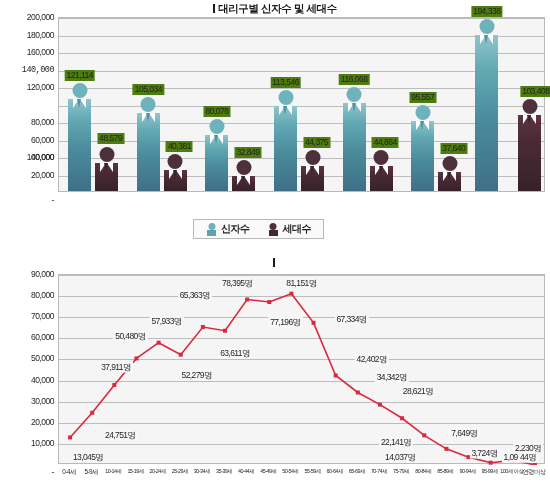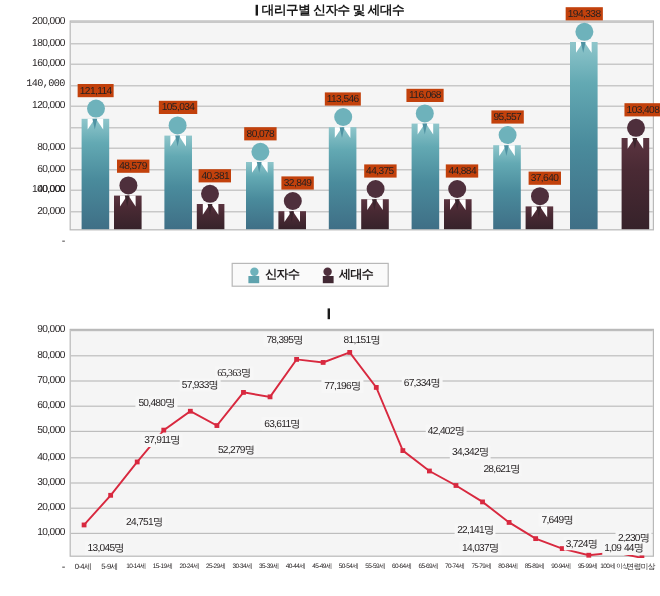--- a/index.html
+++ b/index.html
@@ -29,21 +29,21 @@
   .person .head{position:absolute;top:0;left:50%;transform:translateX(-50%);border-radius:50%;}
   .person.teal .head{background:#6eb2bb;}
   .person.dark .head{background:#4e2f3c;}
   .person .collarL,.person .collarR{position:absolute;width:0;height:0;}
   .person .collarL{border-top:9px solid #ffffff;border-right:6px solid transparent;}
   .person .collarR{border-top:9px solid #ffffff;border-left:6px solid transparent;}
   .person .tie{position:absolute;width:0;height:0;border-left:2.5px solid transparent;border-right:2.5px solid transparent;}
   .person.teal .tie{border-top:9px solid #4f93a3;}
   .person.dark .tie{border-top:9px solid #3a242c;}
 
-  .vlabel{position:absolute;background:#c2410c;border:0;padding:0 2px;font-size:8.5px;letter-spacing:-0.5px;white-space:nowrap;transform:translateX(-50%);color:#231f20;line-height:11px;}
+  .vlabel{position:absolute;background:#4d7c0f;border:0;padding:0 2px;font-size:8.5px;letter-spacing:-0.5px;white-space:nowrap;transform:translateX(-50%);color:#231f20;line-height:11px;}
 
   
   .legend{position:absolute;border:1px solid #b8b8b8;background:#fafafa;
           display:flex;align-items:center;gap:18px;padding:3px 12px;box-sizing:border-box;}
   .legend-item{display:flex;align-items:center;gap:4px;font-size:10px;font-weight:bold;letter-spacing:-0.5px;}
   .legmark{position:relative;width:11px;height:13px;}
   .legmark .lhead{position:absolute;top:0;left:50%;transform:translateX(-50%);width:7px;height:7px;border-radius:50%;}
   .legmark .lbody{position:absolute;bottom:0;left:1px;right:1px;height:6px;}
   .legmark.teal .lhead{background:#6eb2bb;} .legmark.teal .lbody{background:#5fa3ae;}
   .legmark.dark .lhead{background:#4e2f3c;} .legmark.dark .lbody{background:#412833;}
@@ -261,25 +261,25 @@
         <rect x="341.1136363636364" y="141.25788888888889" width="4" height="4" fill="#d8293f"></rect>
         <rect x="363.25" y="158.36633333333333" width="4" height="4" fill="#d8293f"></rect>
         <rect x="385.3863636363636" y="171.8521111111111" width="4" height="4" fill="#d8293f"></rect>
         <rect x="407.52272727272725" y="180.13822222222223" width="4" height="4" fill="#d8293f"></rect>
         <rect x="429.65909090909093" y="185.68622222222223" width="4" height="4" fill="#d8293f"></rect>
         <rect x="451.79545454545456" y="183.29222222222222" width="4" height="4" fill="#d8293f"></rect>
         <rect x="473.9318181818182" y="187.9071111111111" width="4" height="4" fill="#d8293f"></rect>
       </svg>
       <div class="pt-label" style="left: 29.0682px; top: 182px;">13,045명</div>
       <div class="pt-label" style="left: 61.2045px; top: 159.748px;">24,751명</div>
-      <div class="pt-label" style="left: 76px; top: 91.9657px;">37,911명</div>
+      <div class="pt-label" style="left: 57px; top: 91.9657px;">37,911명</div>
       <div class="pt-label" style="left: 71.4773px; top: 61.4311px;">50,480명</div>
       <div class="pt-label" style="left: 107.614px; top: 45.697px;">57,933명</div>
       <div class="pt-label" style="left: 137.75px; top: 99.6332px;">52,279명</div>
-      <div class="pt-label" style="left: 135.886px; top: 36px; font-family: Liberation Serif, serif;">65,363명</div>
+      <div class="pt-label" style="left: 135.886px; top: 20px;">65,363명</div>
       <div class="pt-label" style="left: 176.023px; top: 77.7101px;">63,611명</div>
       <div class="pt-label" style="left: 178.159px; top: 8px;">78,395명</div>
       <div class="pt-label" style="left: 226.295px; top: 47.0307px;">77,196명</div>
       <div class="pt-label" style="left: 242.432px; top: 8px;">81,151명</div>
       <div class="pt-label" style="left: 292.568px; top: 44px;">67,334명</div>
       <div class="pt-label" style="left: 312.705px; top: 84.4847px;">42,402명</div>
       <div class="pt-label" style="left: 332.841px; top: 101.5px;">34,342명</div>
       <div class="pt-label" style="left: 358.977px; top: 115.578px;">28,621명</div>
       <div class="pt-label" style="left: 337.114px; top: 167.258px;">22,141명</div>
       <div class="pt-label" style="left: 341.25px; top: 182px;">14,037명</div>

